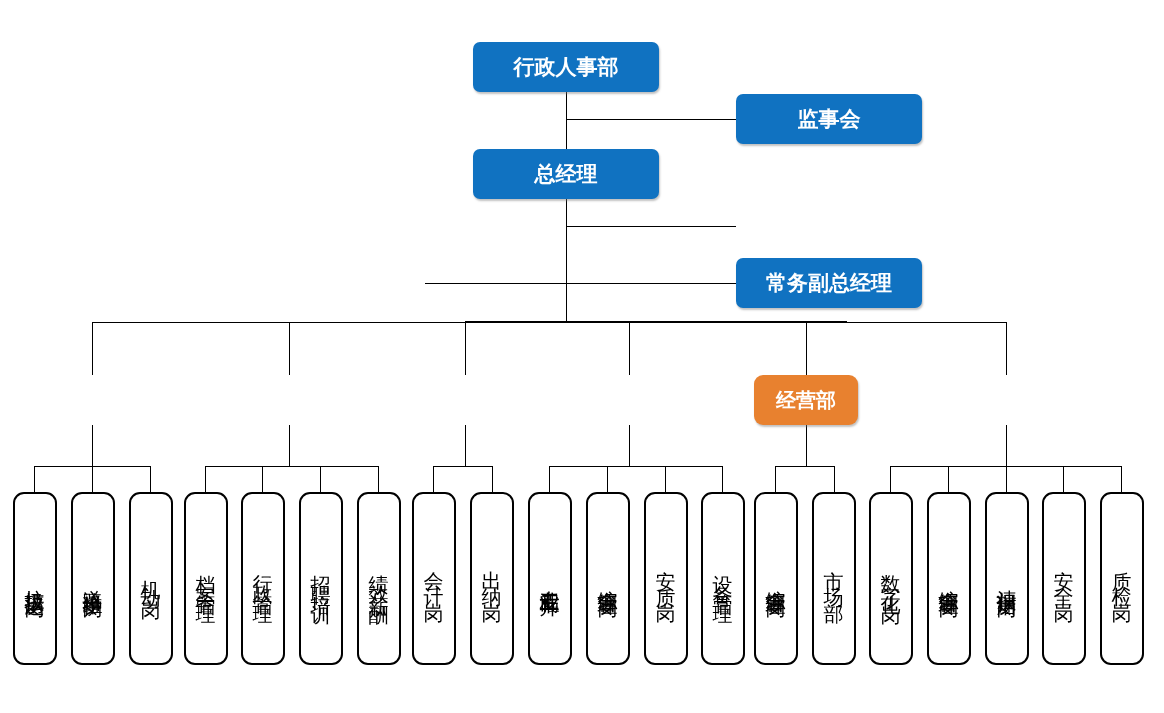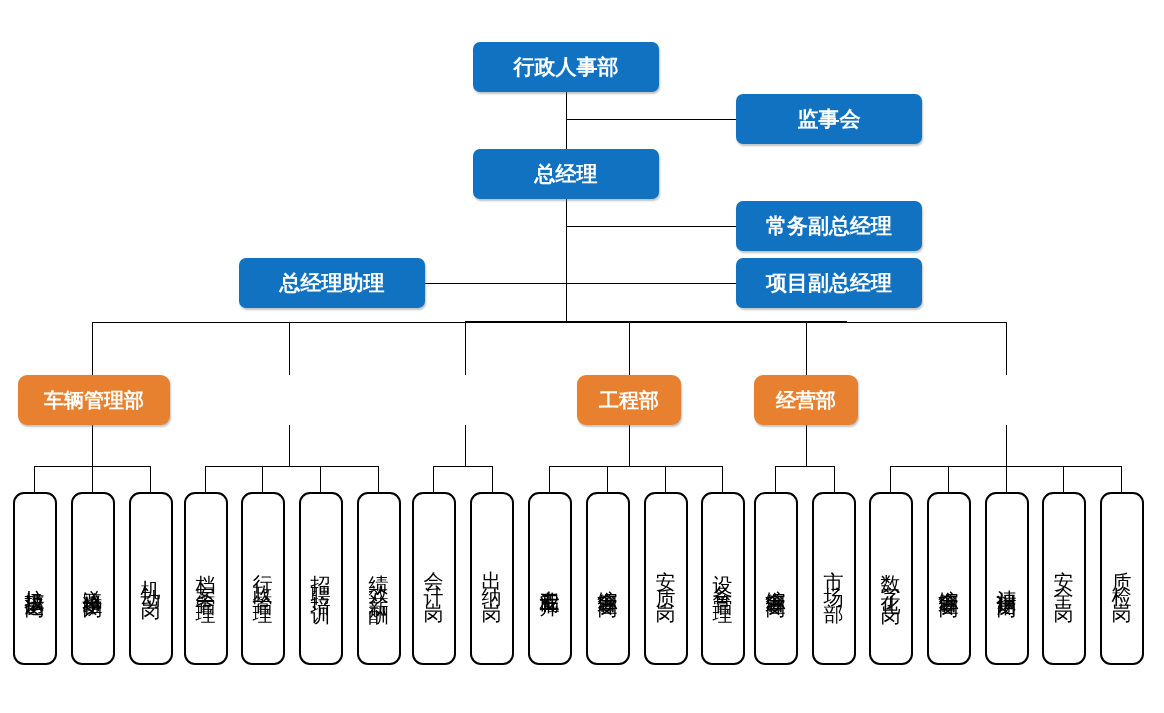--- a/index.html
+++ b/index.html
@@ -150,38 +150,26 @@
   </div>
 
   <div class="node blue" style="left:736px; top:94px; width:186px; height:50px;">
     <span>监事会</span>
   </div>
 
   <div class="node blue" style="left:473px; top:149px; width:186px; height:50px;">
     <span>总经理</span>
   </div>
 
-  <div class="node blue" style="left:736px; top:201px; width:186px; height:50px;">
+
+  <div class="node blue" style="left:736px; top:258px; width:186px; height:50px;">
     <span>常务副总经理</span>
   </div>
 
-  <div class="node blue" style="left:736px; top:258px; width:186px; height:50px;">
-    <span>项目副总经理</span>
-  </div>
-
-  <div class="node blue" style="left:239px; top:258px; width:186px; height:50px;">
-    <span>总经理助理</span>
-  </div>
-
-  <div class="node orange" style="left:18px; top:375px; width:152px; height:50px;">
-    <span>车辆管理部</span>
-  </div>
-  <div class="node orange" style="left:577px; top:375px; width:104px; height:50px;">
-    <span>工程部</span>
-  </div>
+
   <div class="node orange" style="left:754px; top:375px; width:104px; height:50px;align-items:center;">
     <span>经营部</span>
   </div>
 
   <div class="leaf" style="left:13px; top:492px; width:44px; height:173px;">
     <span class="vtext">垃圾清运岗</span>
   </div>
   <div class="leaf" style="left:71px; top:492px; width:44px; height:173px;">
     <span class="vtext">道路维护岗</span>
   </div>

